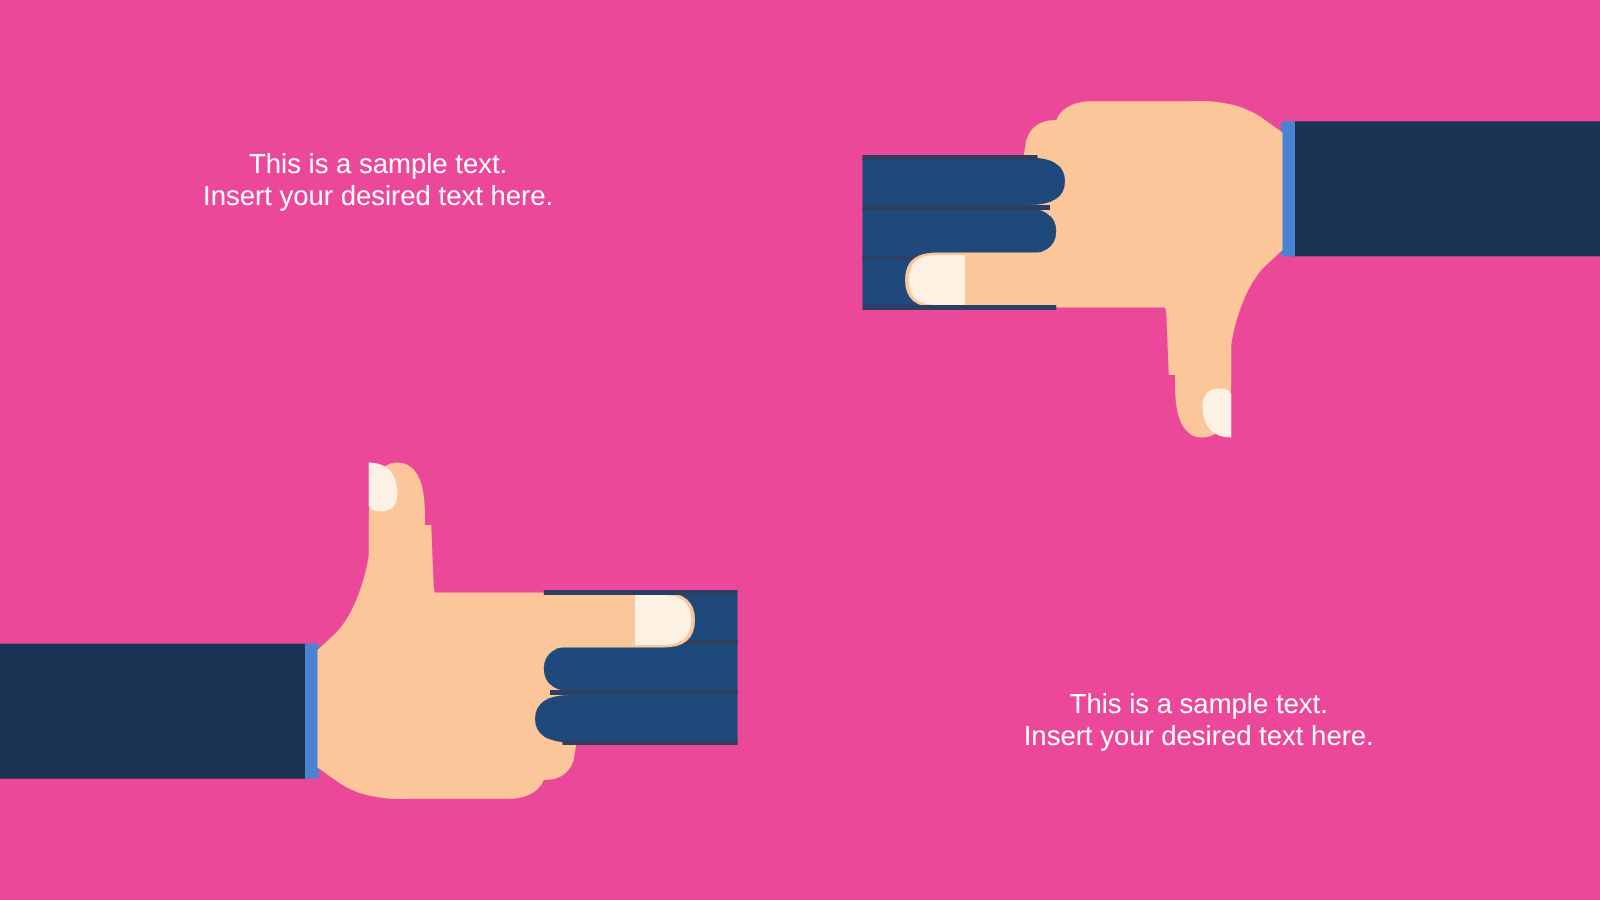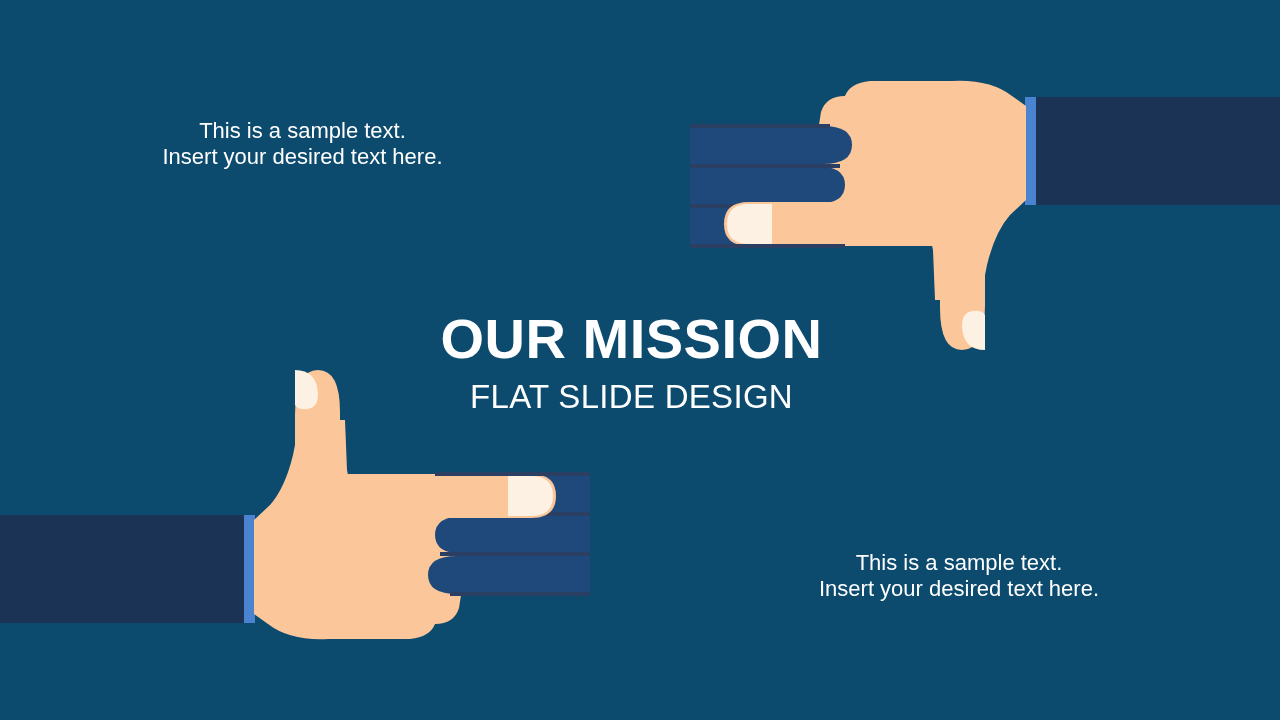--- a/index.html
+++ b/index.html
@@ -10,21 +10,21 @@
     width: 1280px;
     height: 720px;
     overflow: hidden;
     font-family: "Liberation Sans", sans-serif;
   }
 
   #slide {
     position: relative;
     width: 1280px;
     height: 720px;
-    background: #0c4a6e;
+    background: #ec4899;
     overflow: hidden;
   }
 
   
   .caption {
     position: absolute;
     text-align: center;
     color: #ffffff;
     font-family: "Liberation Sans", sans-serif;
     font-size: 22px;
@@ -230,23 +230,19 @@
                Q37 154 59 154 Z" fill="#fdf1e4"></path>
       <path d="M0 194 L155 194 L155 198 L0 198 Z" fill="#2b3f63"></path>
     </svg>
   </div>
 
   <div class="caption" id="caption-top-left">
     <span class="line">This is a sample text.</span>
     <span class="line">Insert your desired text here.</span>
   </div>
 
-  <div id="title-block">
-    <span id="main-title">OUR MISSION</span>
-    <span id="sub-title">FLAT SLIDE DESIGN</span>
-  </div>
 
   <div class="caption" id="caption-bottom-right">
     <span class="line">This is a sample text.</span>
     <span class="line">Insert your desired text here.</span>
   </div>
 
 </div>
 
 </body></html>

